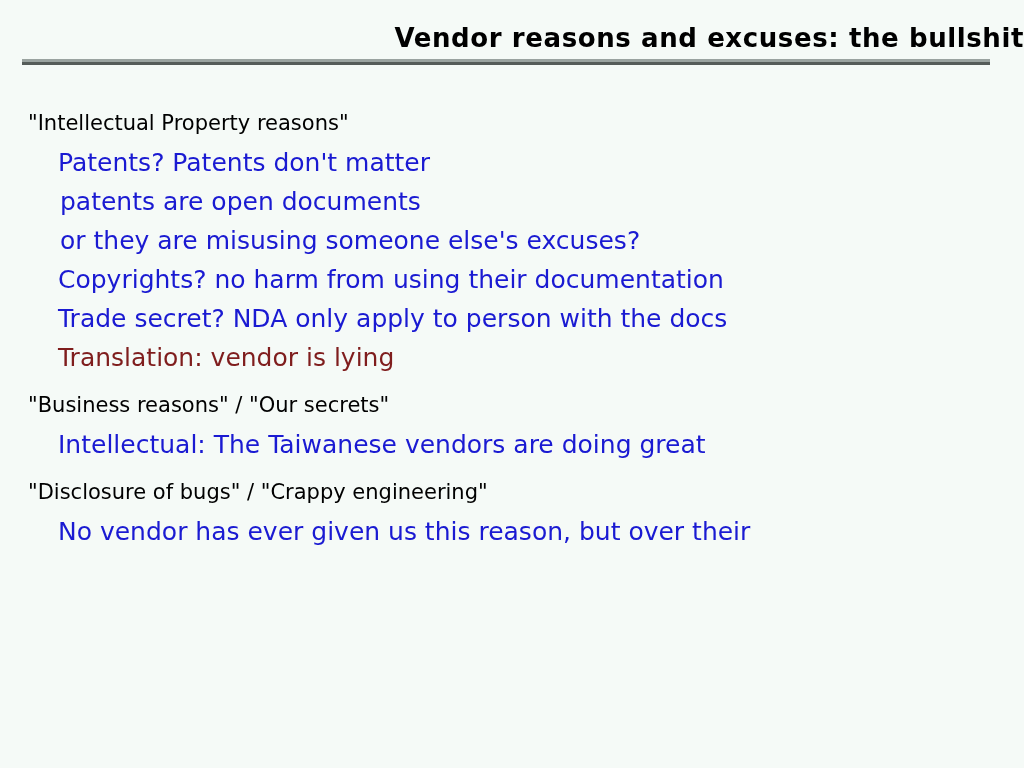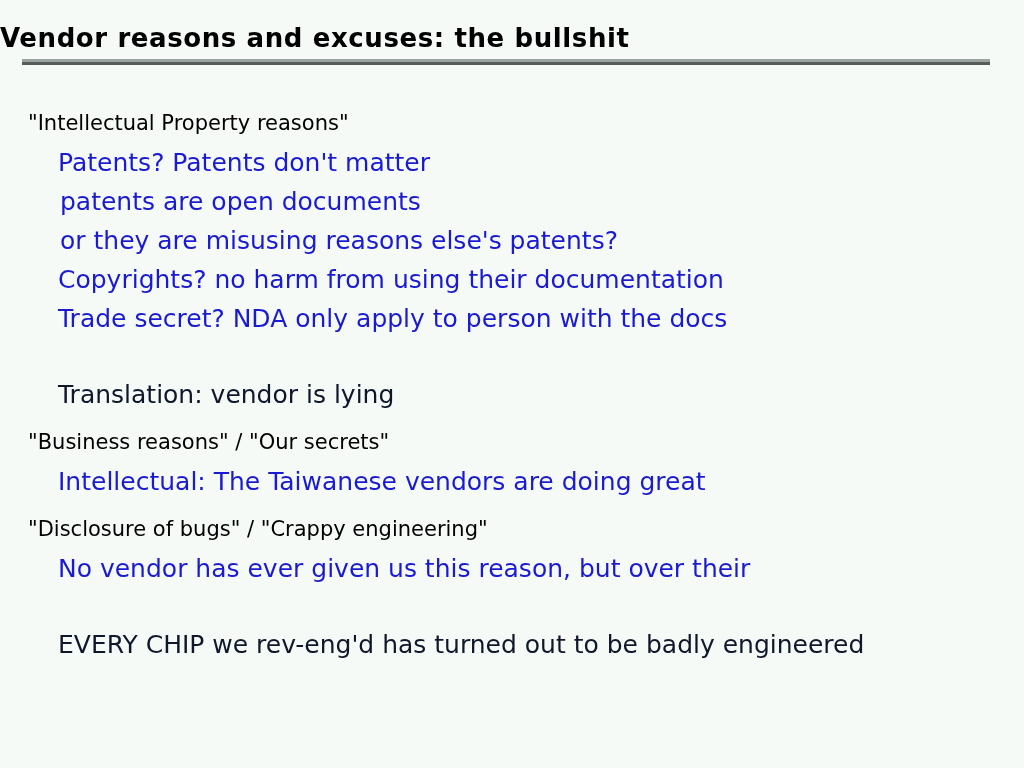--- a/index.html
+++ b/index.html
@@ -21,21 +21,21 @@
     height: 768px;
     box-sizing: border-box;
   }
 
   
   .slide-title {
     position: absolute;
     top: 24px;
     left: 0;
     width: 1024px;
-    text-align: left;
+    text-align: right;
     font-family: "DejaVu Sans", sans-serif;
     font-size: 26px;
     font-weight: bold;
     color: #000000;
     letter-spacing: 0.6px;
     line-height: 1.1;
     white-space: nowrap;
   }
 
   .title-rule {
@@ -81,45 +81,44 @@
     font-weight: normal;
   }
 
   
   .bullet {
     font-size: 25px;
     font-weight: normal;
   }
 
   .c-blue  { color: #1a1ad2; }
-  .c-red   { color: #0f172a; margin-top: 37px; }
+  .c-red   { color: #7f1d1d; }
 
   
   .section-gap { margin-top: 9px; }
 </style>
 </head>
 <body>
 
 <div class="slide">
 
   <div class="slide-title">Vendor reasons and excuses: the bullshit</div>
 
   <div class="title-rule">
     <div class="rule-top"></div>
     <div class="rule-bottom"></div>
   </div>
 
   <div class="body-block">
       <div class="line heading lvl0">"Intellectual Property reasons"</div>
       <div class="line bullet lvl1 c-blue">Patents? Patents don't matter</div>
       <div class="line bullet lvl2 c-blue">patents are open documents</div>
-      <div class="line bullet lvl2 c-blue">or they are misusing reasons else's patents?</div>
+      <div class="line bullet lvl2 c-blue">or they are misusing someone else's excuses?</div>
       <div class="line bullet lvl1 c-blue">Copyrights?  no harm from using their documentation</div>
       <div class="line bullet lvl1 c-blue">Trade secret?  NDA only apply to person with the docs</div>
       <div class="line bullet lvl1 c-red">Translation:  vendor is lying</div>
       <div class="line heading lvl0 section-gap">"Business reasons" / "Our secrets"</div>
       <div class="line bullet lvl1 c-blue">Intellectual:  The Taiwanese vendors are doing great</div>
       <div class="line heading lvl0 section-gap">"Disclosure of bugs" / "Crappy engineering"</div>
       <div class="line bullet lvl1 c-blue">No vendor has ever given us this reason, but over their</div>
-      <div class="line bullet lvl1 c-red">EVERY CHIP we rev-eng'd has turned out to be badly engineered</div>
     </div>
 
 </div>
 
 </body></html>

